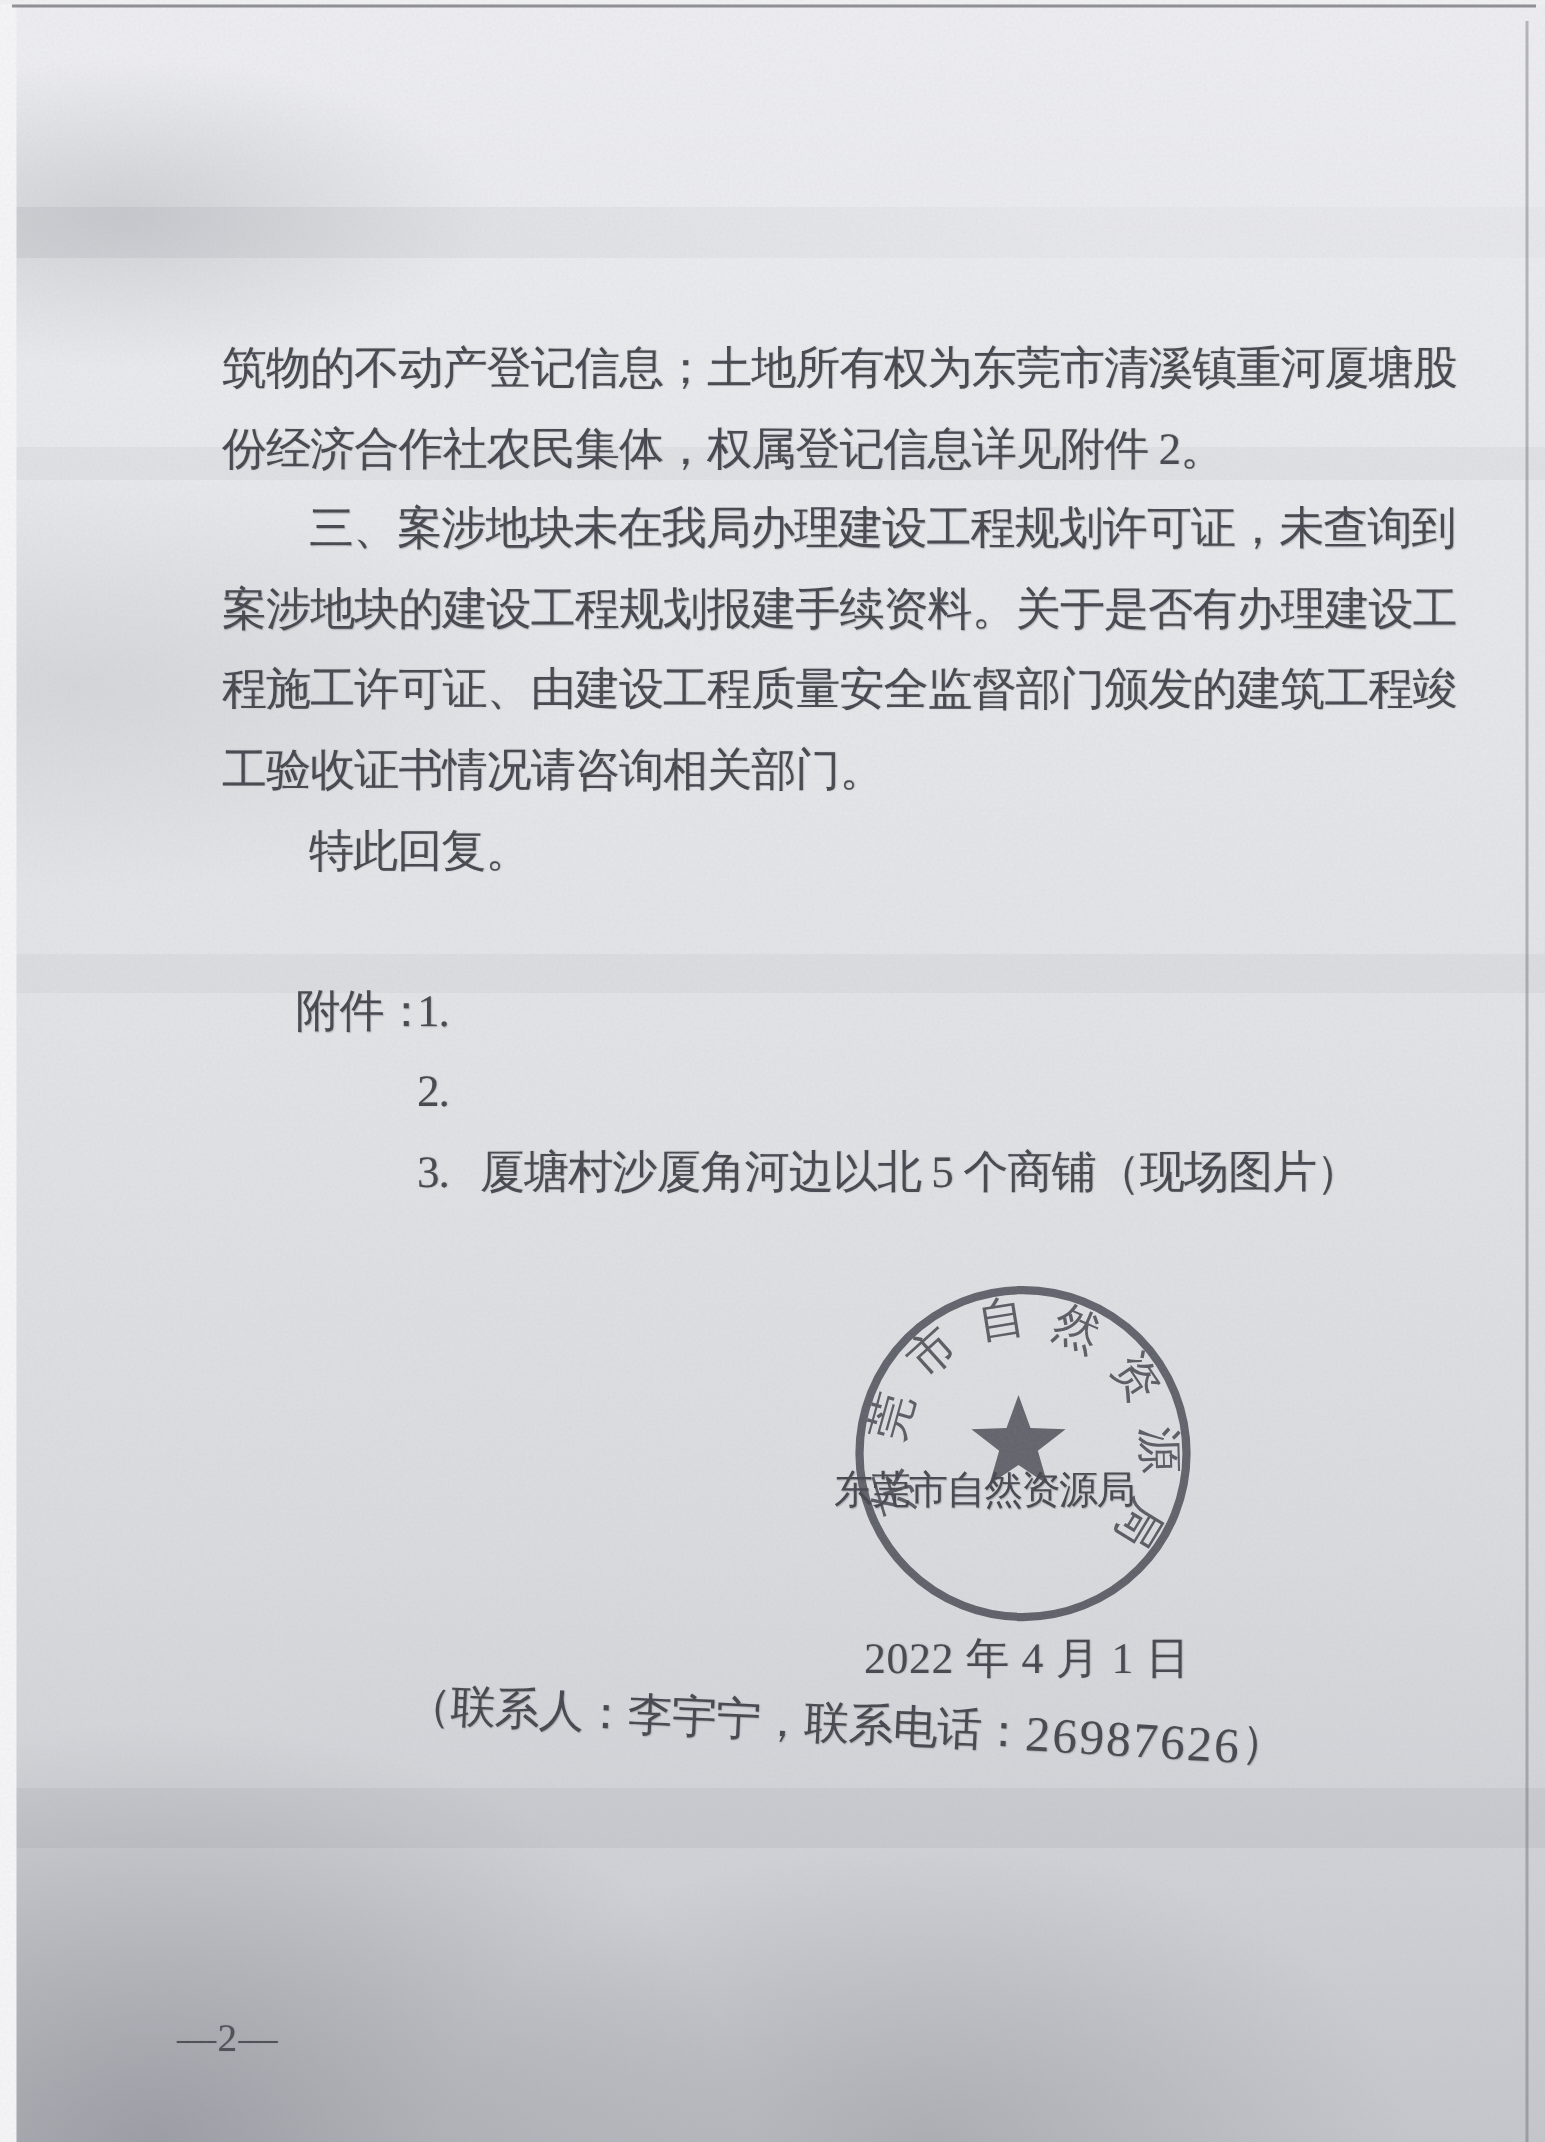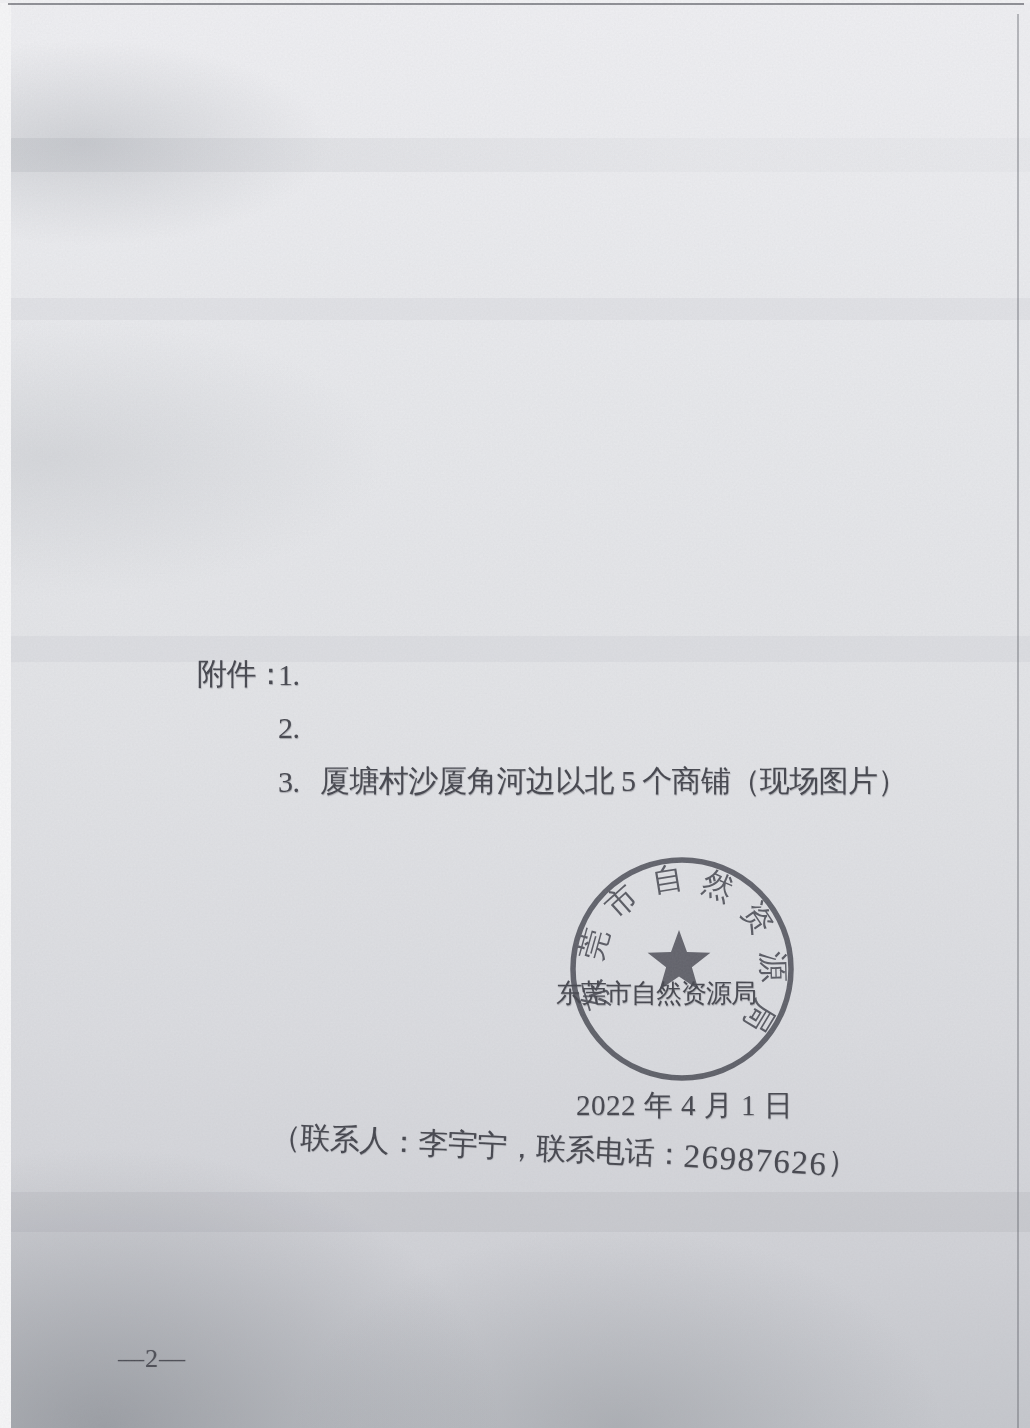--- a/index.html
+++ b/index.html
@@ -84,20 +84,29 @@
 
   <div class="band band1"></div>
   <div class="band band2"></div>
   <div class="band band3"></div>
   <div class="band band4"></div>
   <div class="edge-left"></div>
   <div class="edge-top"></div>
   <div class="scan-top-line"></div>
   <div class="scan-right-line"></div>
 
+  <div class="body-text ink">
+    <div class="body-line">筑物的不动产登记信息；土地所有权为东莞市清溪镇重河厦塘股</div>
+    <div class="body-line">份经济合作社农民集体，权属登记信息详见附件 2。</div>
+    <div class="body-line indent">三、案涉地块未在我局办理建设工程规划许可证，未查询到</div>
+    <div class="body-line">案涉地块的建设工程规划报建手续资料。关于是否有办理建设工</div>
+    <div class="body-line">程施工许可证、由建设工程质量安全监督部门颁发的建筑工程竣</div>
+    <div class="body-line">工验收证书情况请咨询相关部门。</div>
+    <div class="body-line indent">特此回复。</div>
+  </div>
 
   <div class="attachments ink">
     <div class="att-row">
       <span class="att-label">附件：</span>
       <span class="att-num">1.</span>
     </div>
     <div class="att-row">
       <span class="att-label"></span>
       <span class="att-num">2.</span>
     </div>

